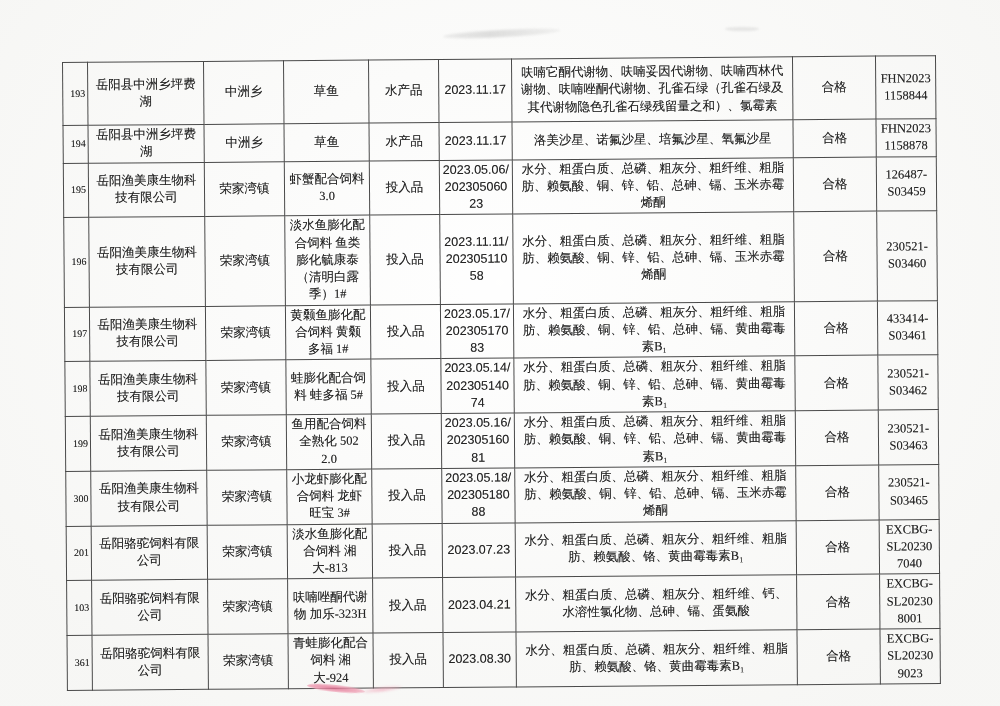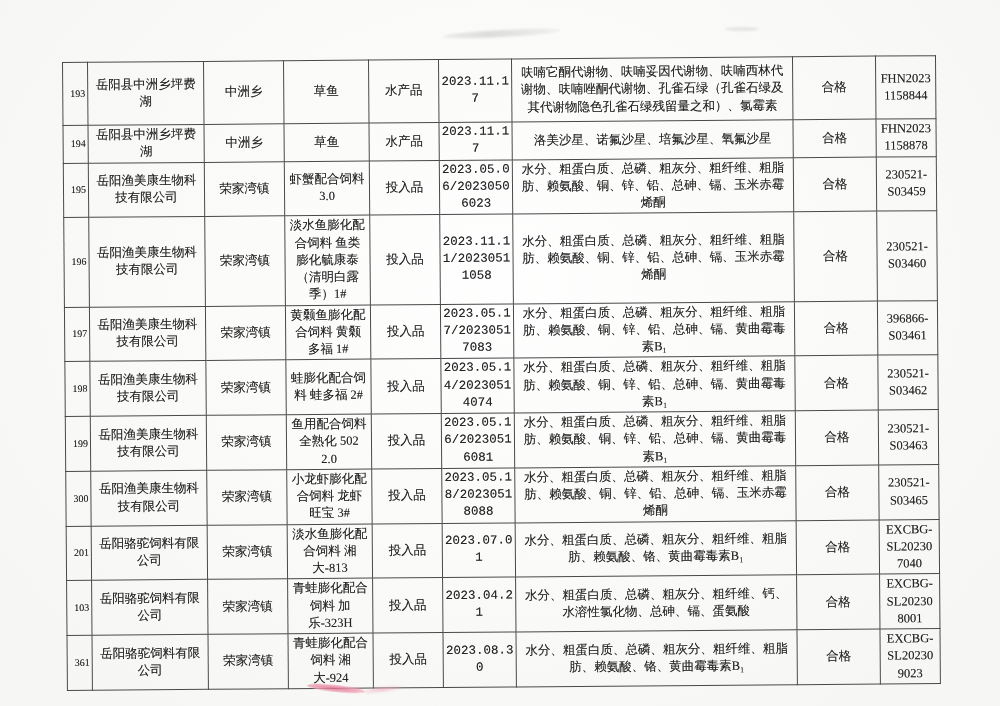--- a/index.html
+++ b/index.html
@@ -36,21 +36,21 @@
   tr:nth-child(3){height:54px}
   tr:nth-child(4){height:78px}
   tr:nth-child(5){height:51px}
   tr:nth-child(6){height:50px}
   tr:nth-child(7){height:50px}
   tr:nth-child(8){height:50px}
   tr:nth-child(9){height:47px}
   tr:nth-child(10){height:46px}
   tr:nth-child(11){height:47px}
   td.c-no{font-size:10px;padding:1px 7px;}
-  td.c-date{font-size:12.5px;padding:1px 2px;word-break:break-word;overflow-wrap:break-word;font-family:Liberation Mono, monospace;}
+  td.c-date{font-size:12.5px;padding:1px 2px;word-break:break-word;overflow-wrap:break-word;font-family:Liberation Sans, sans-serif;}
   td.c-report{font-size:12.5px;padding:1px 4px;word-break:break-word;overflow-wrap:anywhere;border-radius:23px;}
   td.c-items{padding:1px 6px;}
   .footer{
     position:absolute;left:0;right:0;top:655px;
     text-align:center;font-size:13.5px;color:#3a3a3a;
     letter-spacing:2px;
     text-shadow:0 0 .4px rgba(40,40,40,.4);
   }
   .smudge-top{
     position:absolute;left:443px;top:30px;width:118px;height:7px;
@@ -118,21 +118,21 @@
   </tr>
           <tr>
     <td class="c-no">195</td>
     <td class="c-producer">岳阳渔美康生物科技有限公司</td>
     <td class="c-town">荣家湾镇</td>
     <td class="c-product">虾蟹配合饲料 3.0</td>
     <td class="c-category">投入品</td>
     <td class="c-date">2023.05.06/20230506023</td>
     <td class="c-items">水分、粗蛋白质、总磷、粗灰分、粗纤维、粗脂肪、赖氨酸、铜、锌、铅、总砷、镉、玉米赤霉烯酮</td>
     <td class="c-result">合格</td>
-    <td class="c-report">230521-S03459</td>
+    <td class="c-report">126487-S03459</td>
   </tr>
           <tr>
     <td class="c-no">196</td>
     <td class="c-producer">岳阳渔美康生物科技有限公司</td>
     <td class="c-town">荣家湾镇</td>
     <td class="c-product">淡水鱼膨化配合饲料 鱼类膨化毓康泰（清明白露季）1#</td>
     <td class="c-category">投入品</td>
     <td class="c-date">2023.11.11/20230511058</td>
     <td class="c-items">水分、粗蛋白质、总磷、粗灰分、粗纤维、粗脂肪、赖氨酸、铜、锌、铅、总砷、镉、玉米赤霉烯酮</td>
     <td class="c-result">合格</td>
@@ -140,27 +140,27 @@
   </tr>
           <tr>
     <td class="c-no">197</td>
     <td class="c-producer">岳阳渔美康生物科技有限公司</td>
     <td class="c-town">荣家湾镇</td>
     <td class="c-product">黄颡鱼膨化配合饲料 黄颡多福 1#</td>
     <td class="c-category">投入品</td>
     <td class="c-date">2023.05.17/20230517083</td>
     <td class="c-items">水分、粗蛋白质、总磷、粗灰分、粗纤维、粗脂肪、赖氨酸、铜、锌、铅、总砷、镉、黄曲霉毒素B₁</td>
     <td class="c-result">合格</td>
-    <td class="c-report">396866-S03461</td>
+    <td class="c-report">433414-S03461</td>
   </tr>
           <tr>
     <td class="c-no">198</td>
     <td class="c-producer">岳阳渔美康生物科技有限公司</td>
     <td class="c-town">荣家湾镇</td>
-    <td class="c-product">蛙膨化配合饲料 蛙多福 2#</td>
+    <td class="c-product">蛙膨化配合饲料 蛙多福 5#</td>
     <td class="c-category">投入品</td>
     <td class="c-date">2023.05.14/20230514074</td>
     <td class="c-items">水分、粗蛋白质、总磷、粗灰分、粗纤维、粗脂肪、赖氨酸、铜、锌、铅、总砷、镉、黄曲霉毒素B₁</td>
     <td class="c-result">合格</td>
     <td class="c-report">230521-S03462</td>
   </tr>
           <tr>
     <td class="c-no">199</td>
     <td class="c-producer">岳阳渔美康生物科技有限公司</td>
     <td class="c-town">荣家湾镇</td>
@@ -181,30 +181,30 @@
     <td class="c-items">水分、粗蛋白质、总磷、粗灰分、粗纤维、粗脂肪、赖氨酸、铜、锌、铅、总砷、镉、玉米赤霉烯酮</td>
     <td class="c-result">合格</td>
     <td class="c-report">230521-S03465</td>
   </tr>
           <tr>
     <td class="c-no">201</td>
     <td class="c-producer">岳阳骆驼饲料有限公司</td>
     <td class="c-town">荣家湾镇</td>
     <td class="c-product">淡水鱼膨化配合饲料 湘大-813</td>
     <td class="c-category">投入品</td>
-    <td class="c-date">2023.07.01</td>
+    <td class="c-date">2023.07.23</td>
     <td class="c-items">水分、粗蛋白质、总磷、粗灰分、粗纤维、粗脂肪、赖氨酸、铬、黄曲霉毒素B₁</td>
     <td class="c-result">合格</td>
     <td class="c-report">EXCBG-SL202307040</td>
   </tr>
           <tr>
     <td class="c-no">103</td>
     <td class="c-producer">岳阳骆驼饲料有限公司</td>
     <td class="c-town">荣家湾镇</td>
-    <td class="c-product">青蛙膨化配合饲料 加乐-323H</td>
+    <td class="c-product">呋喃唑酮代谢物 加乐-323H</td>
     <td class="c-category">投入品</td>
     <td class="c-date">2023.04.21</td>
     <td class="c-items">水分、粗蛋白质、总磷、粗灰分、粗纤维、钙、水溶性氯化物、总砷、镉、蛋氨酸</td>
     <td class="c-result">合格</td>
     <td class="c-report">EXCBG-SL202308001</td>
   </tr>
           <tr>
     <td class="c-no">361</td>
     <td class="c-producer">岳阳骆驼饲料有限公司</td>
     <td class="c-town">荣家湾镇</td>

